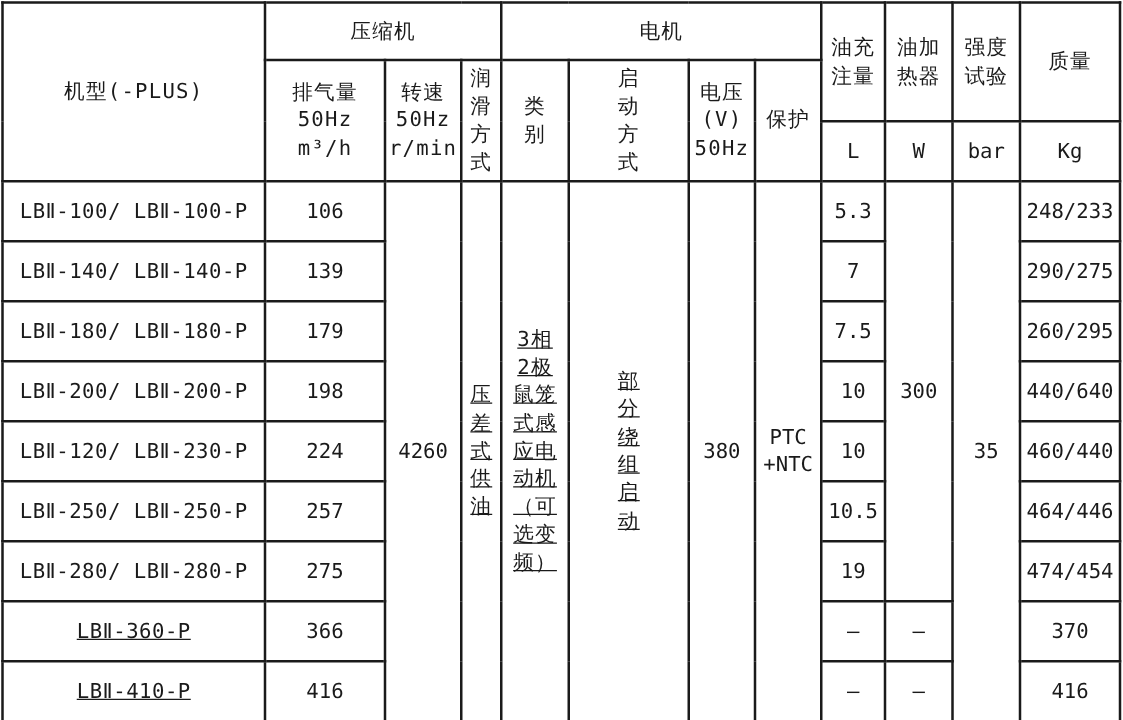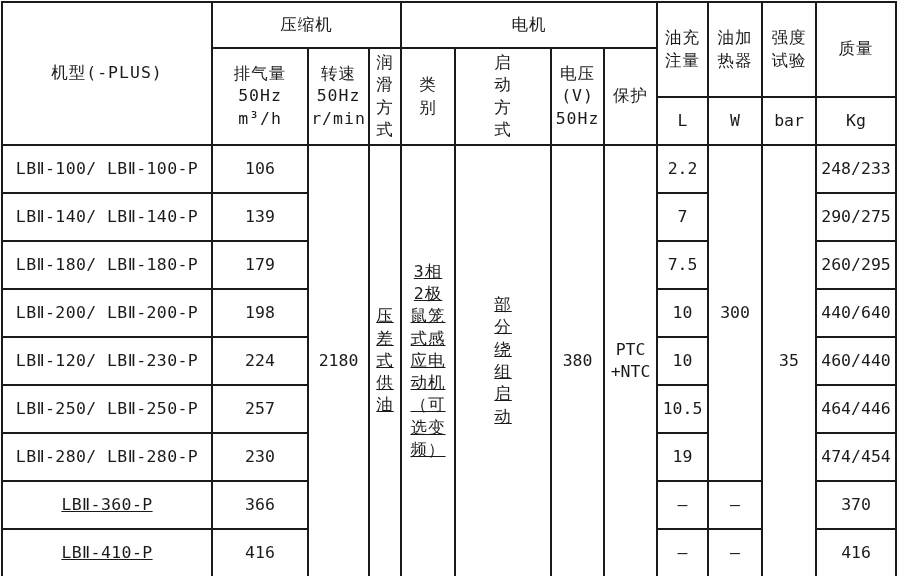--- a/index.html
+++ b/index.html
@@ -110,21 +110,21 @@
   <tr class="h3">
     <td>L</td>
     <td>W</td>
     <td>bar</td>
     <td>Kg</td>
   </tr>
 
   <tr class="dr">
     <td class="model-left">LBⅡ-100/ LBⅡ-100-P</td>
     <td>106</td>
-    <td rowspan="9">2180</td>
+    <td rowspan="9">4260</td>
     <td rowspan="9" class="cn ml">压
 差
 式
 供
 油</td>
     <td rowspan="9" class="cn ml">3相
 2极
 鼠笼
 式感
 应电
@@ -134,21 +134,21 @@
 频）</td>
     <td rowspan="9" class="cn ml">部
 分
 绕
 组
 启
 动</td>
     <td rowspan="9">380</td>
     <td rowspan="9" class="ml">PTC
 +NTC</td>
-    <td>2.2</td>
+    <td>5.3</td>
     <td rowspan="7">300</td>
     <td rowspan="9">35</td>
     <td>248/233</td>
   </tr>
 
   <tr class="dr">
     <td class="model-left">LBⅡ-140/ LBⅡ-140-P</td>
     <td>139</td>
     <td>7</td>
     <td>290/275</td>
@@ -177,21 +177,21 @@
 
   <tr class="dr">
     <td class="model-left">LBⅡ-250/ LBⅡ-250-P</td>
     <td>257</td>
     <td>10.5</td>
     <td>464/446</td>
   </tr>
 
   <tr class="dr">
     <td class="model-left">LBⅡ-280/ LBⅡ-280-P</td>
-    <td>230</td>
+    <td>275</td>
     <td>19</td>
     <td>474/454</td>
   </tr>
 
   <tr class="dr">
     <td class="model-center">LBⅡ-360-P</td>
     <td>366</td>
     <td>–</td>
     <td>–</td>
     <td>370</td>

